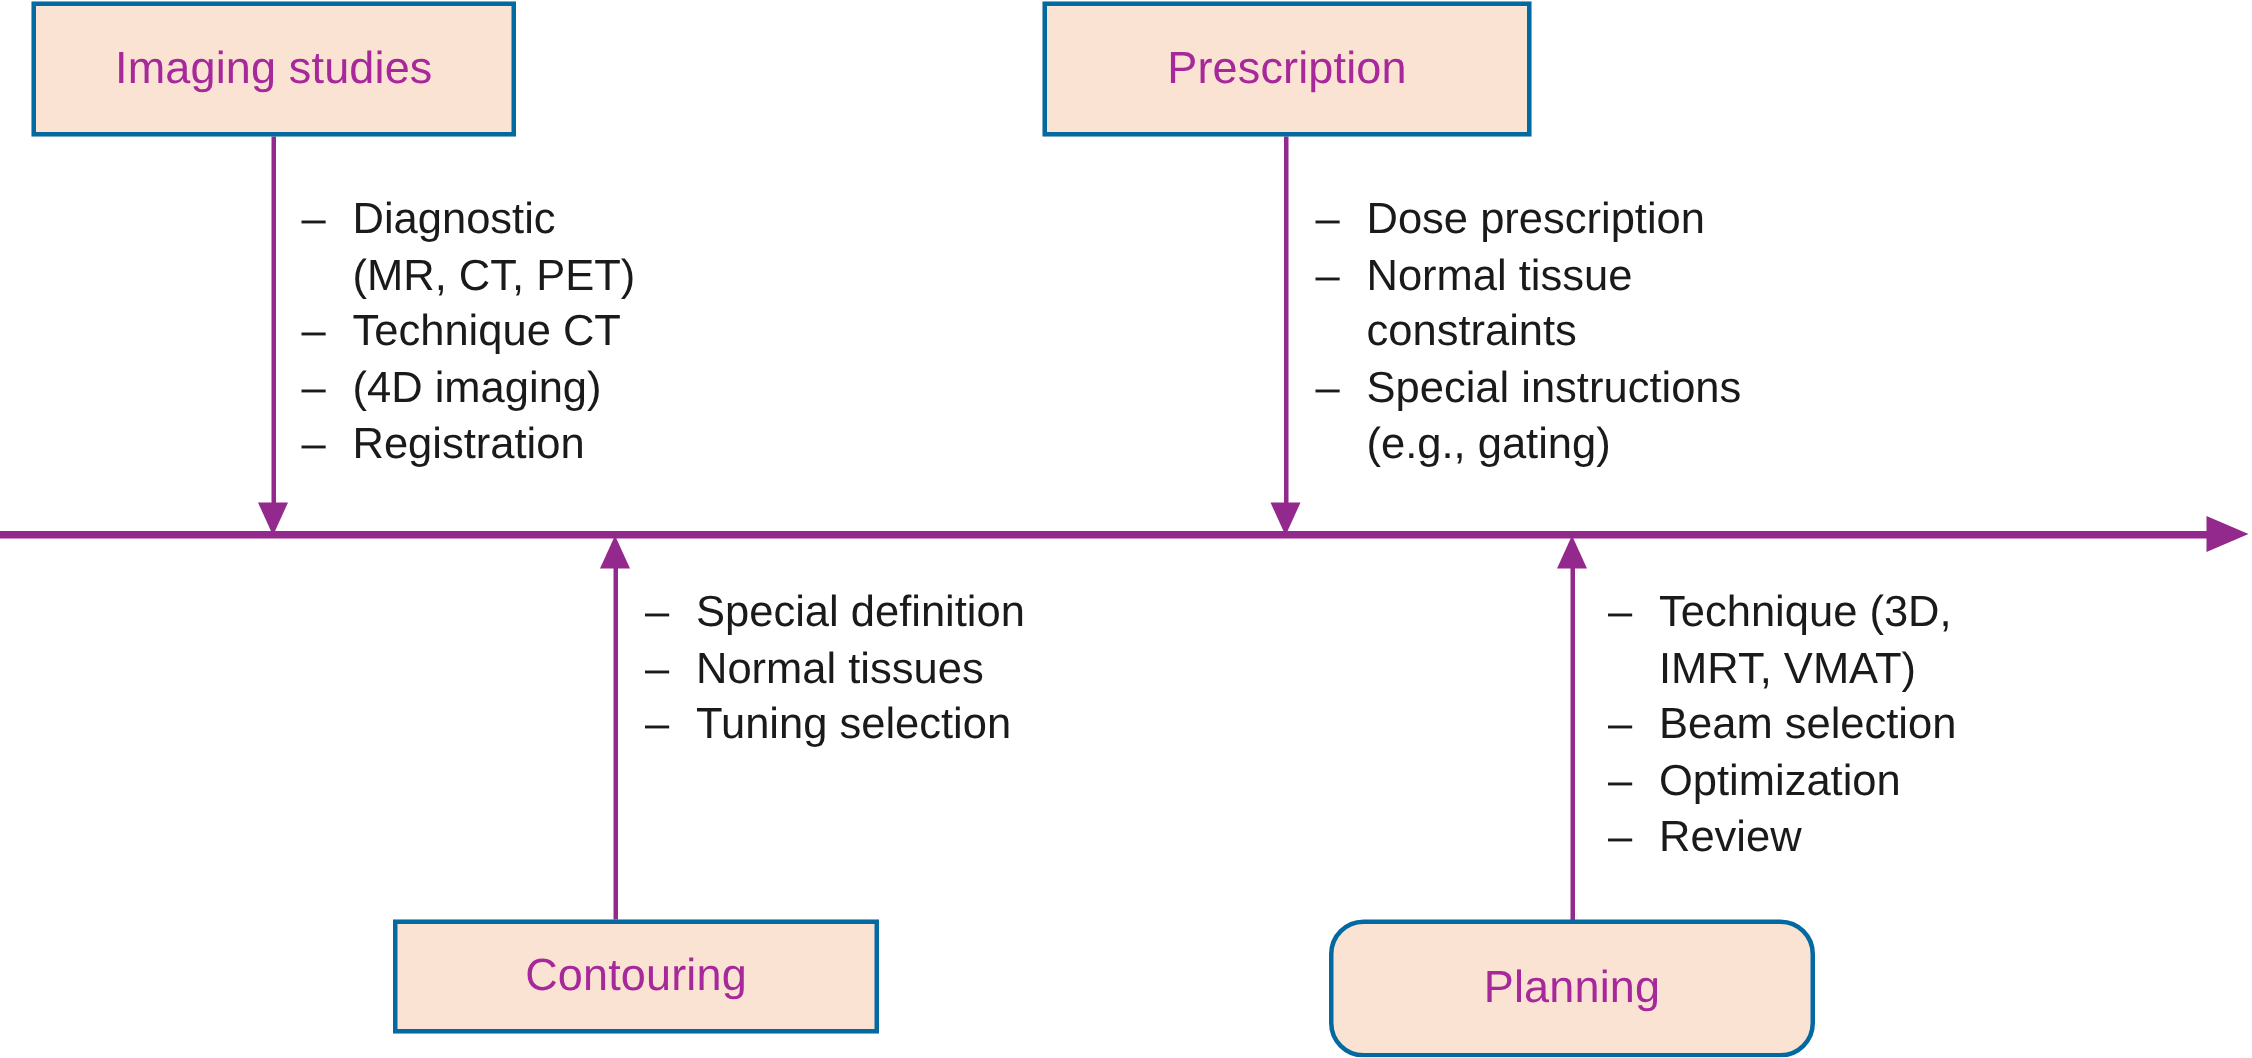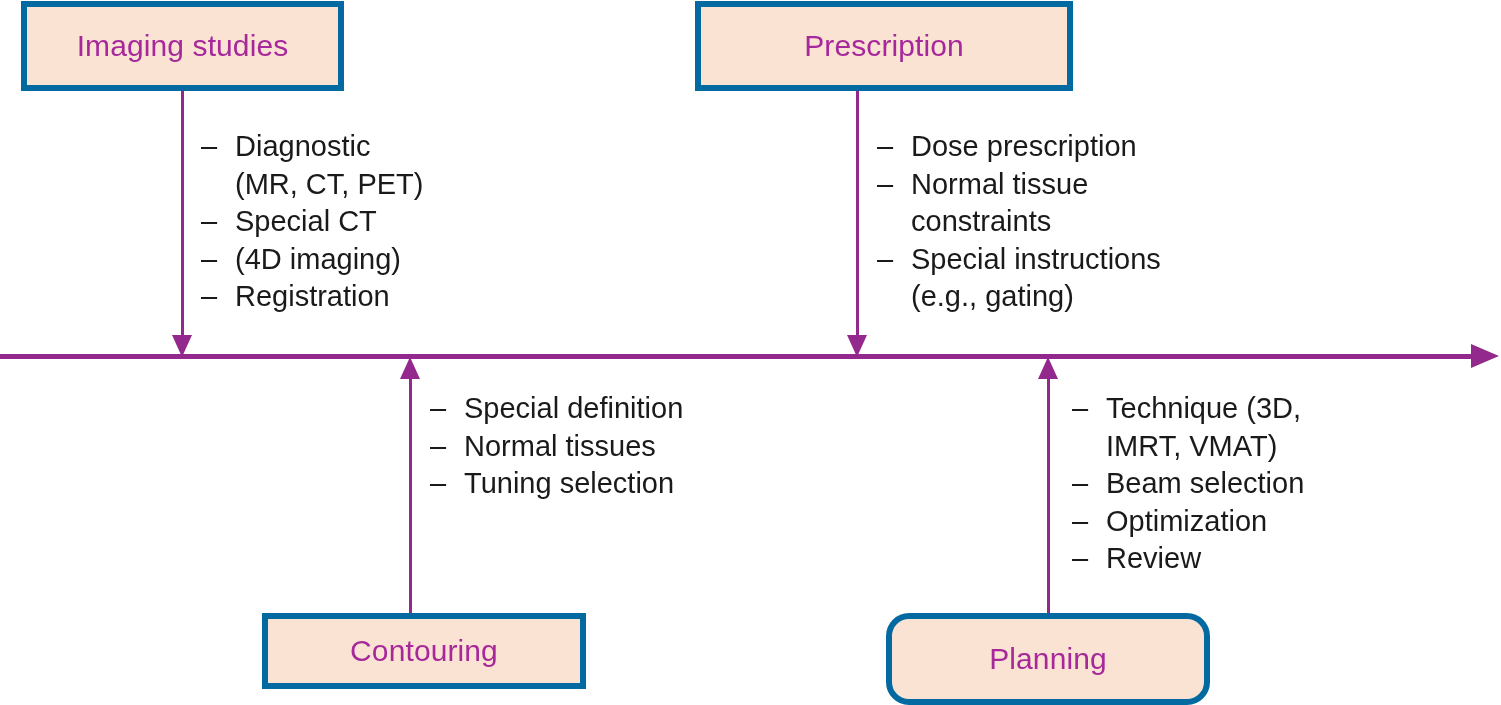--- a/index.html
+++ b/index.html
@@ -16,35 +16,35 @@
     height: 705px;
     background: #ffffff;
     overflow: hidden;
   }
 
   
   .stage-box {
     position: absolute;
     box-sizing: border-box;
     background: #fbe3d4;
-    border: 6px solid #0369a1;
+    border: 3px solid #0369a1;
     display: flex;
     align-items: center;
     justify-content: center;
   }
   .stage-box .stage-label {
     color: #a6289a;
     font-size: 30px;
     line-height: 1;
     letter-spacing: 0.1px;
     white-space: nowrap;
   }
 
   #box-imaging      { left: 21px;  top: 1px;   width: 323px; height: 90px; }
-  #box-prescription { left: 695px; top: 1px;   width: 378px; height: 90px; }
+  #box-prescription { left: 695px; top: 1px;   width: 326px; height: 90px; }
   #box-contouring   { left: 262px; top: 613px; width: 324px; height: 76px; }
   #box-planning     { left: 886px; top: 613px; width: 324px; height: 92px; border-radius: 23px; }
 
   
   #timeline-axis {
     position: absolute;
     left: 0;
     top: 354px;
     width: 1478px;
     height: 5px;
@@ -160,21 +160,21 @@
   </div>
 
   <div id="list-imaging" class="bullet-list">
       <div class="bullet-item">
         <span class="bullet-dash">–</span>
         <span class="bullet-text">Diagnostic
 (MR, CT, PET)</span>
       </div>
       <div class="bullet-item">
         <span class="bullet-dash">–</span>
-        <span class="bullet-text">Special CT</span>
+        <span class="bullet-text">Technique CT</span>
       </div>
       <div class="bullet-item">
         <span class="bullet-dash">–</span>
         <span class="bullet-text">(4D imaging)</span>
       </div>
       <div class="bullet-item">
         <span class="bullet-dash">–</span>
         <span class="bullet-text">Registration</span>
       </div>
     </div>

